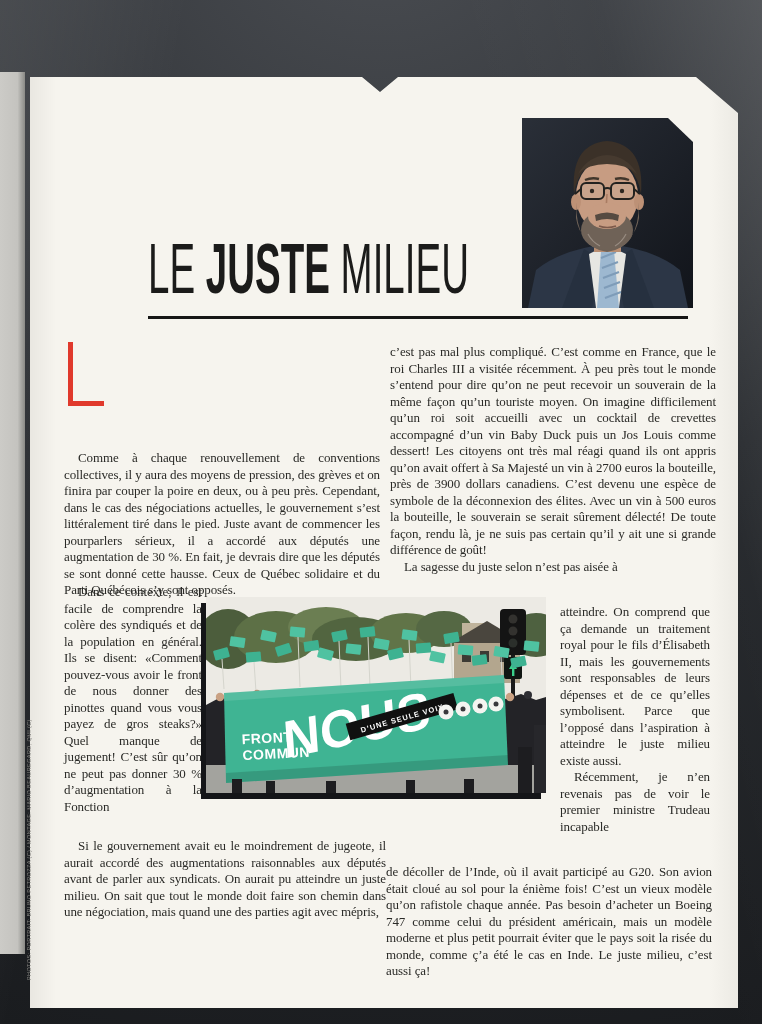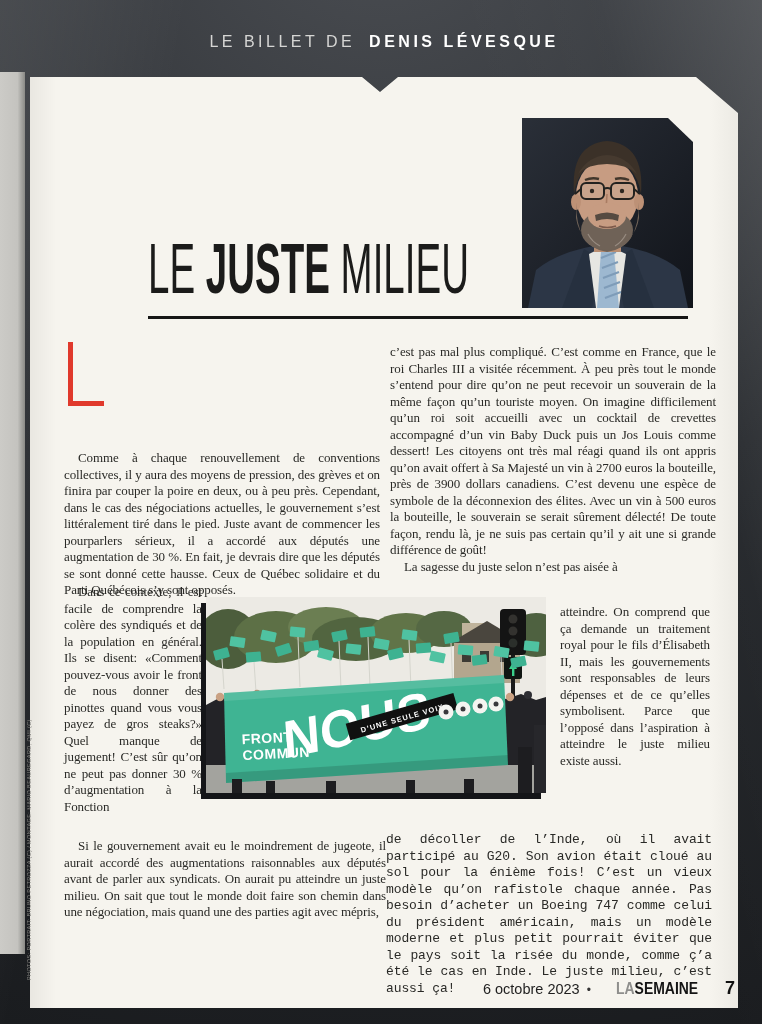--- a/index.html
+++ b/index.html
@@ -35,21 +35,21 @@
   .col{position:absolute;font-family:"Liberation Serif",serif;font-size:13px;
     line-height:16.5px;color:var(--ink);text-align:justify;letter-spacing:-0.1px;}
   .col p{margin:0;}
   .col p.indent{text-indent:14px;}
   .block-a{left:64px;top:338px;width:324px;}
   .block-b{left:64px;top:450px;width:316px;}
   .block-c{left:64px;top:584px;width:138px;}
   .block-d{left:64px;top:838px;width:322px;}
   .block-e{left:390px;top:344px;width:326px;}
   .block-f{left:560px;top:604px;width:150px;}
-  .block-g{left:386px;top:832px;width:326px;font-family:Liberation Mono, monospace;}
+  .block-g{left:386px;top:864px;width:326px;}
   .dropcap{position:relative;float:left;width:50px;height:70px;margin-right:4px;}
   .dropcap .v{position:absolute;left:4px;top:4px;width:5px;height:64px;background:var(--accent-red);}
   .dropcap .h{position:absolute;left:4px;top:63px;width:36px;height:5px;background:var(--accent-red);}
   
   .protest{position:absolute;left:206px;top:597px;box-shadow:-5px 6px 0 #141518;background:#ecebe6;}
   .caption{position:absolute;left:286px;top:746px;width:256px;padding:5px 8px;
     background:var(--caption-bg);color:#ffffff;font-size:10px;font-weight:700;
     line-height:12.5px;text-align:right;letter-spacing:-0.1px;}
   
   .footer{position:absolute;right:27px;top:978px;display:flex;align-items:baseline;
@@ -69,24 +69,20 @@
   text{font-family:"Liberation Sans",sans-serif;}
 </style>
 </head>
 <body>
 
 <div class="canvas">
 
   <div class="scan-strip"></div>
   <div class="page"></div>
 
-  <div class="kicker">
-    <span class="k-light">LE BILLET DE</span>
-    <span class="k-bold">DENIS LÉVESQUE</span>
-  </div>
 
   <svg class="portrait" width="171" height="190" viewBox="0 0 171 190">
     <defs>
       <linearGradient id="pbg" x1="0" y1="0" x2="1" y2="1">
         <stop offset="0" stop-color="#2a2f38"></stop>
           <stop offset="1" stop-color="#11141a"></stop>
       </linearGradient>
     </defs>
     <rect x="0" y="0" width="171" height="190" fill="url(#pbg)"></rect>
     <g>
@@ -148,20 +144,21 @@
   </div>
   <div class="col block-d">
     <p class="indent">Si le gouvernement avait eu le moindrement de jugeote, il aurait accordé des augmentations raisonnables aux députés avant de parler aux syndicats. On aurait pu atteindre un juste milieu. On sait que tout le monde doit faire son chemin dans une négociation, mais quand une des parties agit avec mépris,</p>
   </div>
   <div class="col block-e">
     <p>c’est pas mal plus compliqué. C’est comme en France, que le roi Charles III a visitée récemment. À peu près tout le monde s’entend pour dire qu’on ne peut recevoir un souverain de la même façon qu’un touriste moyen. On imagine difficilement qu’un roi soit accueilli avec un cocktail de crevettes accompagné d’un vin Baby Duck puis un Jos Louis comme dessert! Les citoyens ont très mal réagi quand ils ont appris qu’on avait offert à Sa Majesté un vin à 2700 euros la bouteille, près de 3900 dollars canadiens. C’est devenu une espèce de symbole de la déconnexion des élites. Avec un vin à 500 euros la bouteille, le souverain se serait sûrement délecté! De toute façon, rendu là, je ne suis pas certain qu’il y ait une si grande différence de goût!</p>
     <p class="indent">La sagesse du juste selon n’est pas aisée à</p>
   </div>
   <div class="col block-f">
     <p>atteindre. On comprend que ça demande un traitement royal pour le fils d’Élisabeth II, mais les gouvernements sont responsables de leurs dépenses et de ce qu’elles symbolisent. Parce que l’opposé dans l’aspiration à atteindre le juste milieu existe aussi.</p>
+    <p class="indent">Récemment, je n’en revenais pas de voir le premier ministre Trudeau incapable</p>
   </div>
   <div class="col block-g">
     <p>de décoller de l’Inde, où il avait participé au G20. Son avion était cloué au sol pour la énième fois! C’est un vieux modèle qu’on rafistole chaque année. Pas besoin d’acheter un Boeing 747 comme celui du président américain, mais un modèle moderne et plus petit pourrait éviter que le pays soit la risée du monde, comme ç’a été le cas en Inde. Le juste milieu, c’est aussi ça!</p>
   </div>
 
   <svg class="protest" width="340" height="196" viewBox="0 0 340 196">
     <rect x="0" y="0" width="340" height="196" fill="#eceae4"></rect>
     <g>
       <ellipse cx="22" cy="42" rx="30" ry="30" fill="#4c5d3c"></ellipse>
       <ellipse cx="70" cy="40" rx="42" ry="26" fill="#5d7046"></ellipse>
@@ -284,20 +281,14 @@
         <rect x="200" y="183" width="9" height="13"></rect>
       <rect x="258" y="182" width="10" height="14"></rect>
         <rect x="312" y="150" width="14" height="46"></rect>
       <rect x="328" y="128" width="12" height="68" fill="#27272b"></rect>
     </g>
   </svg>
 
 
   <div class="credit">PHOTOS: PORTRAIT: BRUNO PETROZZA (C) / MONTAGE: MARIO BEAUREGARD, QMI (C)</div>
 
-  <div class="footer">
-    <span>6 octobre 2023</span>
-    <span class="bullet">•</span>
-    <span class="brand"><i class="la">LA</i><i class="sem">SEMAINE</i></span>
-    <span class="pnum">7</span>
-  </div>
 
 </div>
 
 </body></html>

